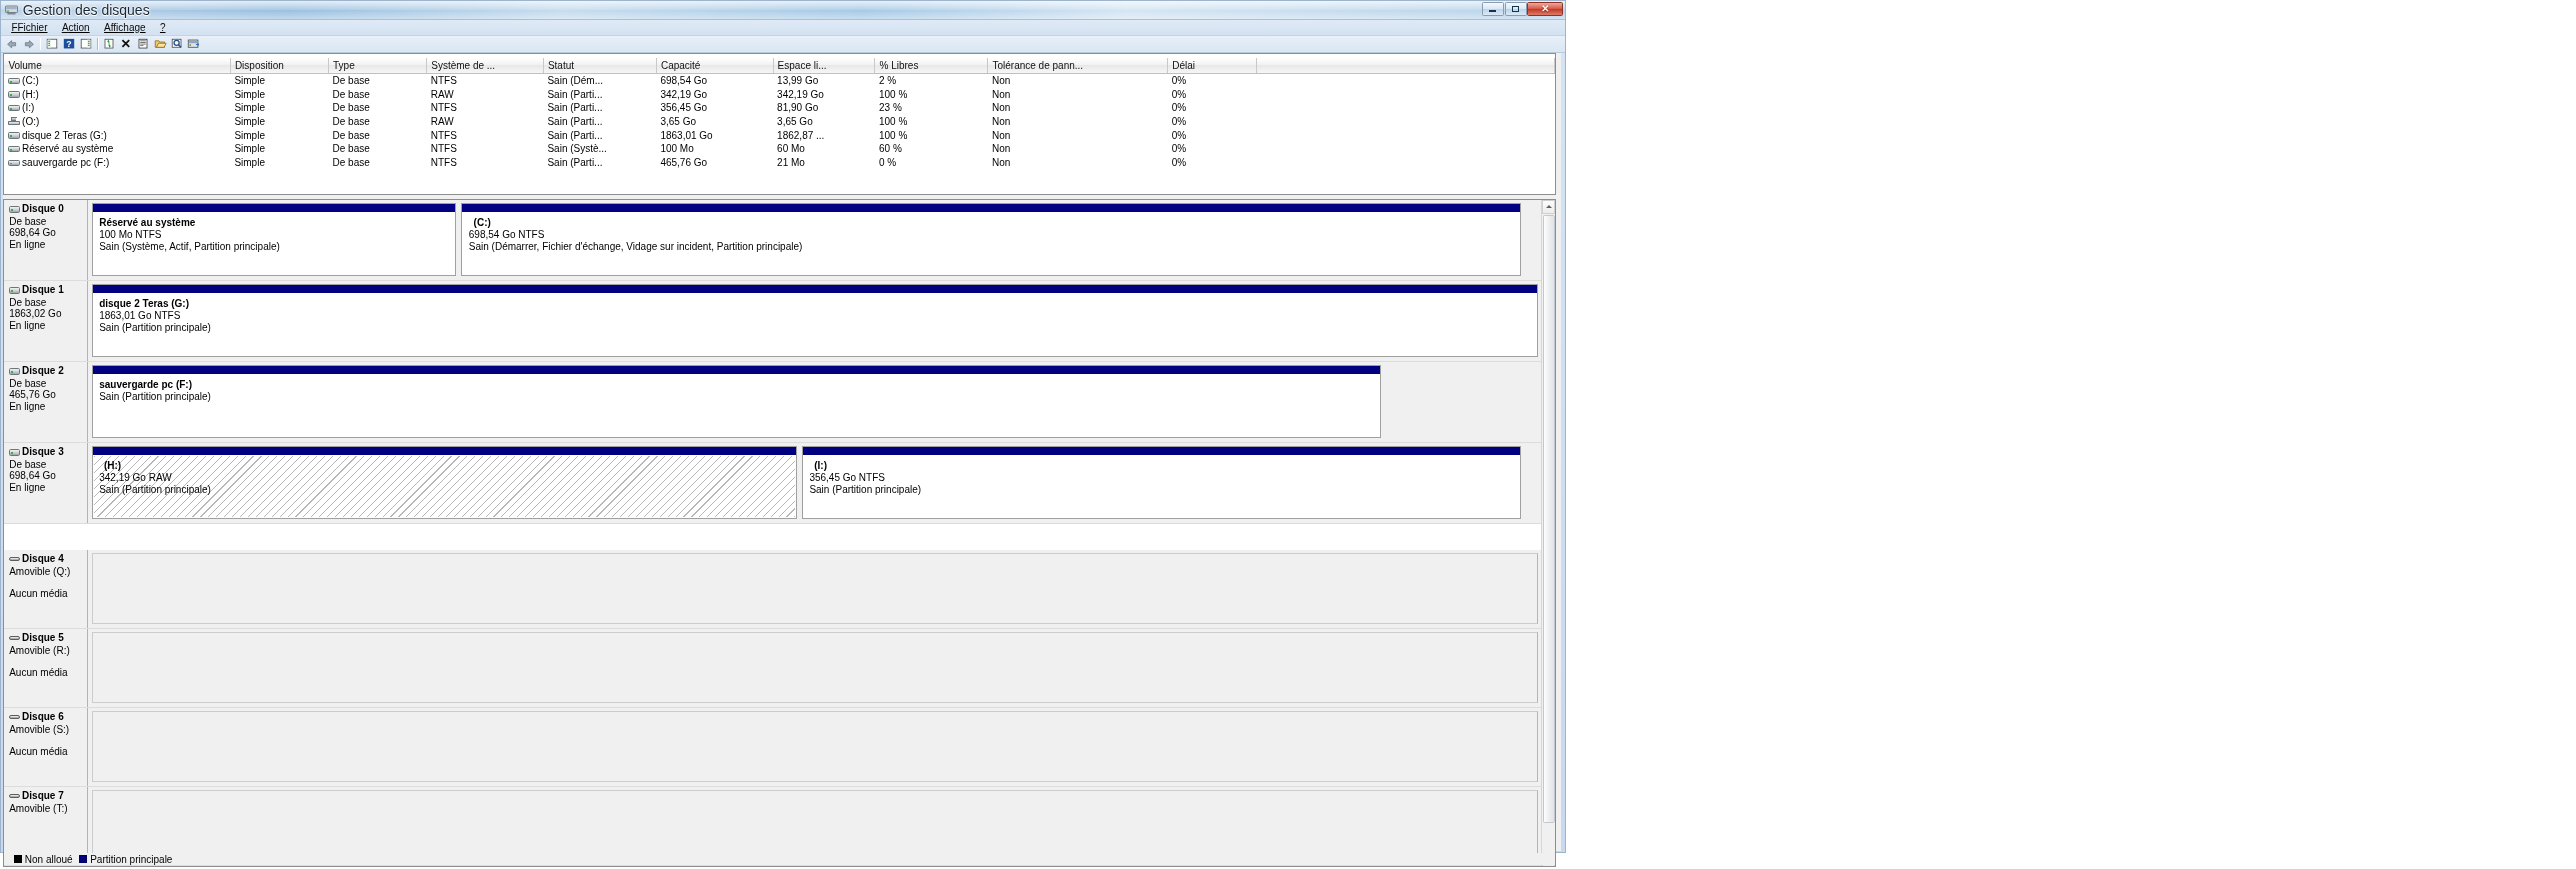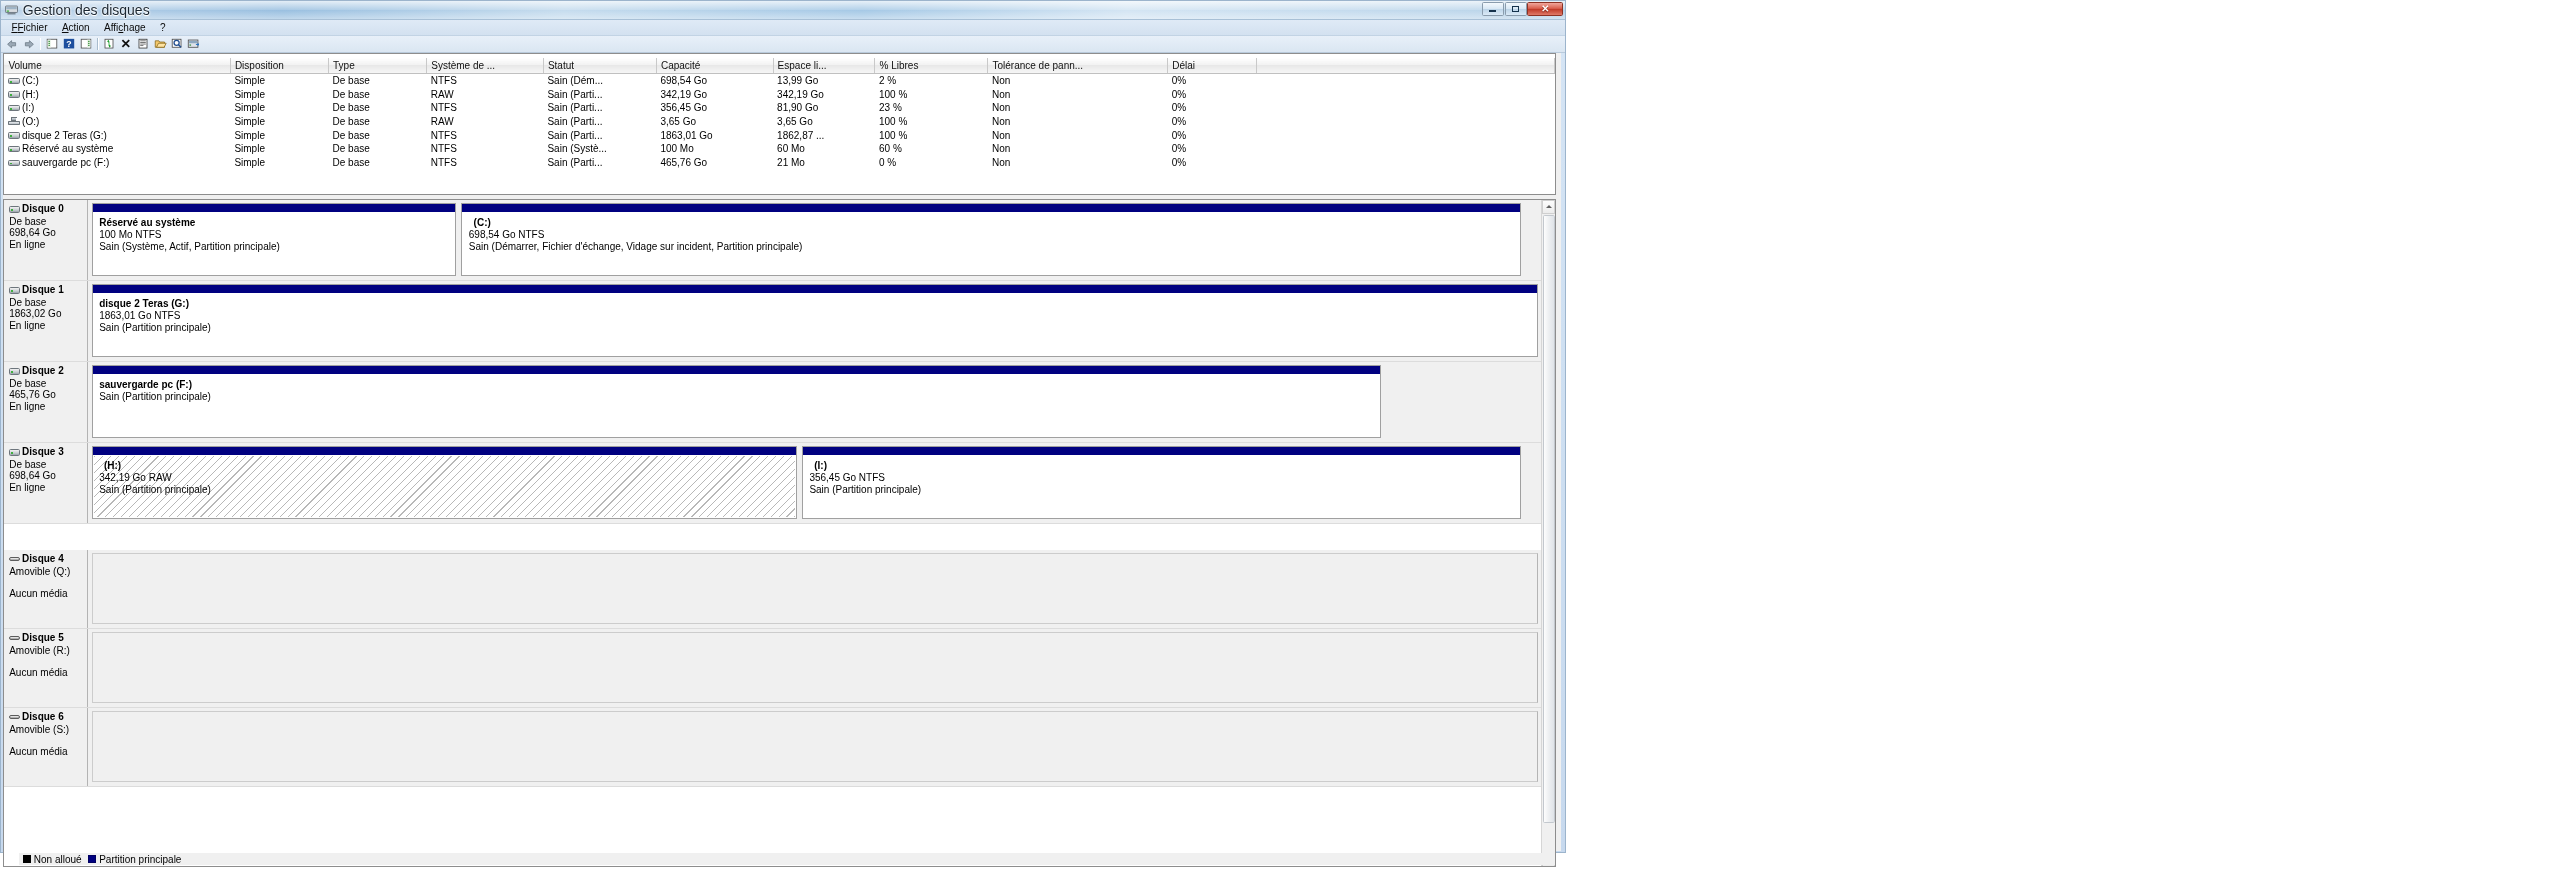--- a/index.html
+++ b/index.html
@@ -68,20 +68,21 @@
   .min-glyph { width: 7.2px; height: 2.4px; background: #16334d; margin-top: 4px; }
   .max-glyph { width: 7.2px; height: 6.4px; border: 0.8px solid #16334d; border-top-width: 1.6px; box-sizing: border-box; }
 
   
   #menubar {
     height: 15.3px;
     background: linear-gradient(to bottom, #dfeaf6, #d3e1f0);
     display: flex; align-items: center;
     padding-left: 3.2px;
     border-bottom: 0.8px solid #c2d3e4;
+    text-decoration: underline;
   }
   .menu-item {
     padding: 1.6px 7.2px;
     font-size: 10px;
     color: #0a0a0a;
     white-space: nowrap;
   }
   .menu-item u { text-decoration: underline; }
 
   
@@ -335,21 +336,21 @@
     background: linear-gradient(to right, #fdfdfd, #eef0f2 45%, #dfe3e8);
     border: 0.8px solid #c3c8ce;
     border-radius: 1.6px;
     box-sizing: border-box;
   }
   #sb-down { position: absolute; left: 0; bottom: 0; }
 
   
   #legend {
     position: absolute;
-    left: 15px; bottom: 0.8px;
+    left: 6px; bottom: 0.8px;
     width: 1551px; height: 12px;
     background: #f0f0f0;
     display: flex; align-items: center;
     padding-left: 3.2px;
     font-size: 10px;
     gap: 6.4px;
     box-sizing: border-box;
     z-index: 5;
   }
   .lg-item { display: flex; align-items: center; gap: 3.2px; }
@@ -818,20 +819,35 @@
                 <span>Disque 6</span>
               </div>
               <div class="dh-line">Amovible (S:)</div>
               <div class="dh-gap"></div>
               <div class="dh-line">Aucun média</div>
             </div>
             <div class="disk-body">
               <div class="empty-area"></div>
             </div>
           </div>
+          <div class="disk-row" style="height: 79px;">
+            <div class="disk-head">
+              <div class="dh-title">
+                <span class="ico-usb">
+                  <span class="ub"></span>
+                </span>
+                <span>Disque 7</span>
+              </div>
+              <div class="dh-line">Amovible (T:)</div>
+              <div class="dh-gap"></div>
+            </div>
+            <div class="disk-body">
+              <div class="empty-area"></div>
+            </div>
+          </div>
         </div>
 
       <div id="dpscroll">
         <div class="sb-arrow up">
             <span class="tri"></span>
           </div>
         <div id="sb-thumb"></div>
         <div class="sb-arrow down" id="sb-down">
             <span class="tri"></span>
           </div>

